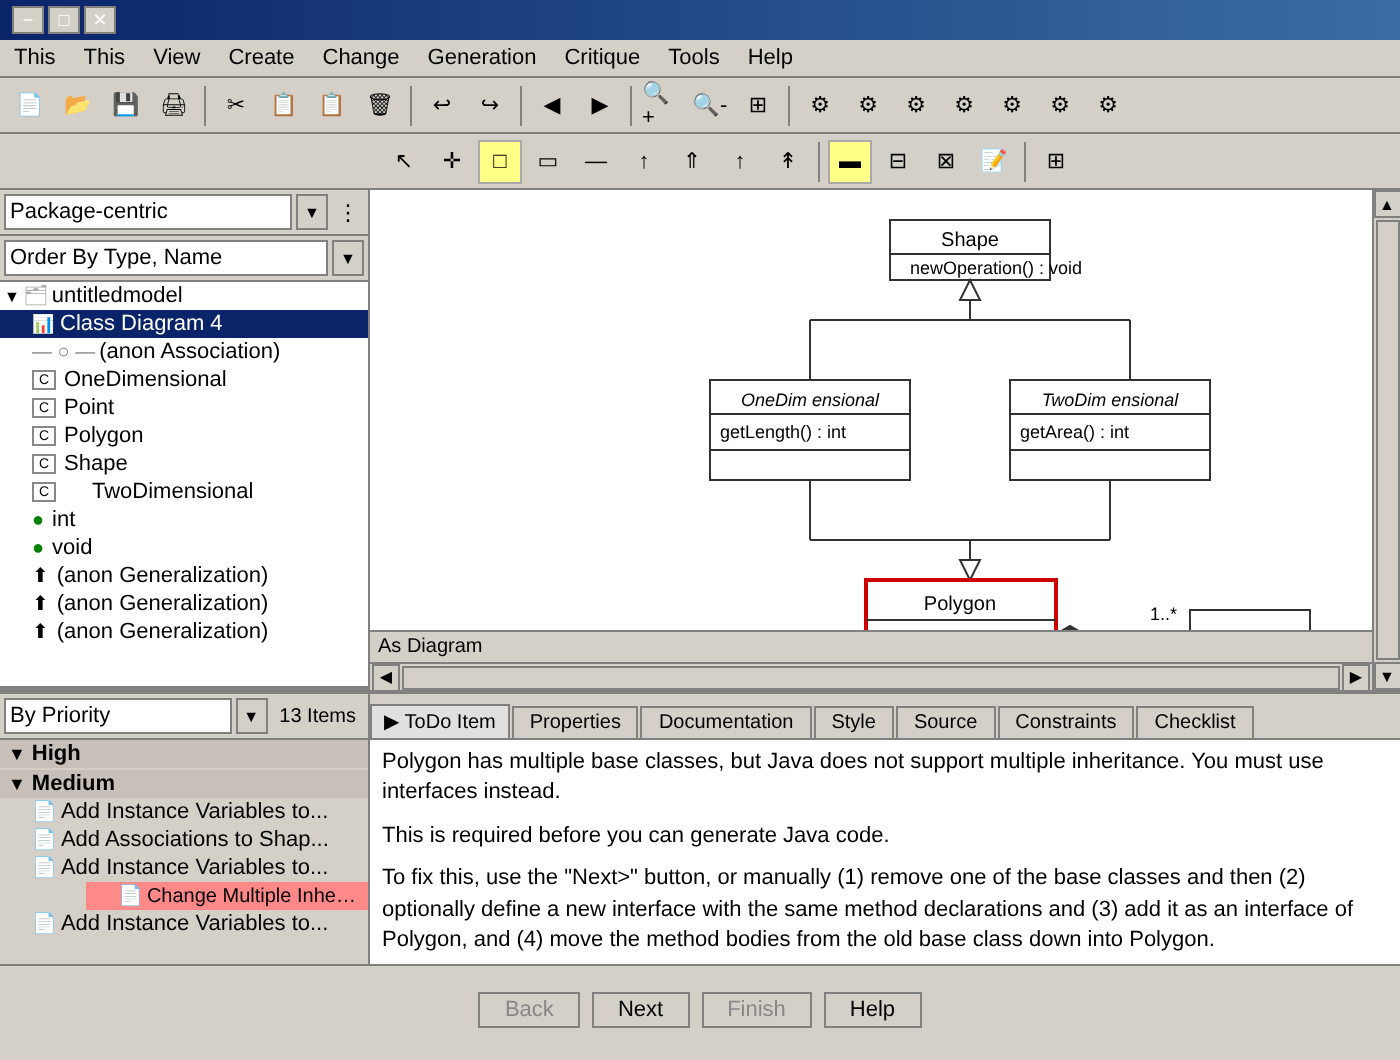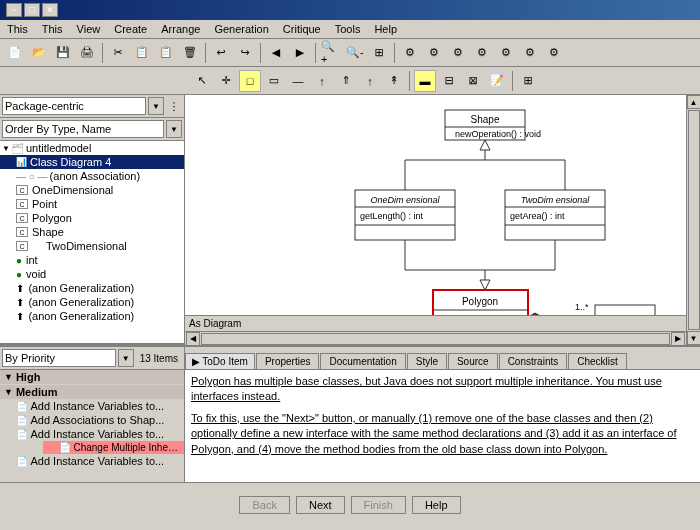--- a/index.html
+++ b/index.html
@@ -164,21 +164,20 @@
       border-right: 1px solid #808080;
       overflow: auto;
       font-size: 11px;
     }
     .todo-right {
       flex: 1;
       overflow: auto;
       padding: 4px 6px;
       font-size: 11px;
       background: white;
-      text-decoration: underline;
     }
 
     .todo-section-header {
       padding: 1px 4px;
       font-weight: bold;
       display: flex; align-items: center; gap: 3px;
     }
     .todo-item {
       padding: 1px 4px 1px 16px;
       cursor: pointer;
@@ -245,21 +244,21 @@
     <div class="title-btn">□</div>
     <div class="title-btn">✕</div>
   </div>
 </div>
 
 <div class="menu-bar">
   <span class="menu-item">This</span>
   <span class="menu-item">This</span>
   <span class="menu-item">View</span>
   <span class="menu-item">Create</span>
-  <span class="menu-item">Arrange</span>
+  <span class="menu-item">Change</span>
   <span class="menu-item">Generation</span>
   <span class="menu-item">Critique</span>
   <span class="menu-item">Tools</span>
   <span class="menu-item">Help</span>
 </div>
 
 <div class="toolbar">
   <div class="tb-btn">📄</div>
   <div class="tb-btn">📂</div>
   <div class="tb-btn">💾</div>
@@ -507,20 +506,21 @@
         <div class="todo-item selected" style="background:#ff8888; font-size:10px;margin-left:43px;">
           <span style="font-size:10px; margin-right:2px;">📄</span>Change Multiple Inherita...
         </div>
         <div class="todo-item">
           <span style="font-size:10px; margin-right:2px;">📄</span>Add Instance Variables to...
         </div>
       </div>
 
       <div class="todo-right" style="flex:1; padding:4px 6px; font-size:11px; background:white; overflow:auto;">
         <p style="margin-bottom:6px; line-height:1.4;">Polygon has multiple base classes, but Java does not support multiple inheritance.  You must use interfaces instead.</p>
+        <p style="margin-bottom:6px; line-height:1.4;">This is required before you can generate Java code.</p>
         <p style="line-height:1.4;">To fix this, use the "Next&gt;" button, or manually (1) remove one of the base classes and then (2) optionally define a new interface with the same method declarations and (3) add it as an interface of Polygon, and (4) move the method bodies from the old base class down into Polygon.</p>
       </div>
     </div>
 
     <div class="bottom-nav" style="display:flex; justify-content:center; gap:6px; padding:13px; background:#d4d0c8; border-top:1px solid #808080;">
       <button class="nav-btn" disabled="">Back</button>
       <button class="nav-btn">Next</button>
       <button class="nav-btn" disabled="">Finish</button>
       <button class="nav-btn">Help</button>
     </div>

